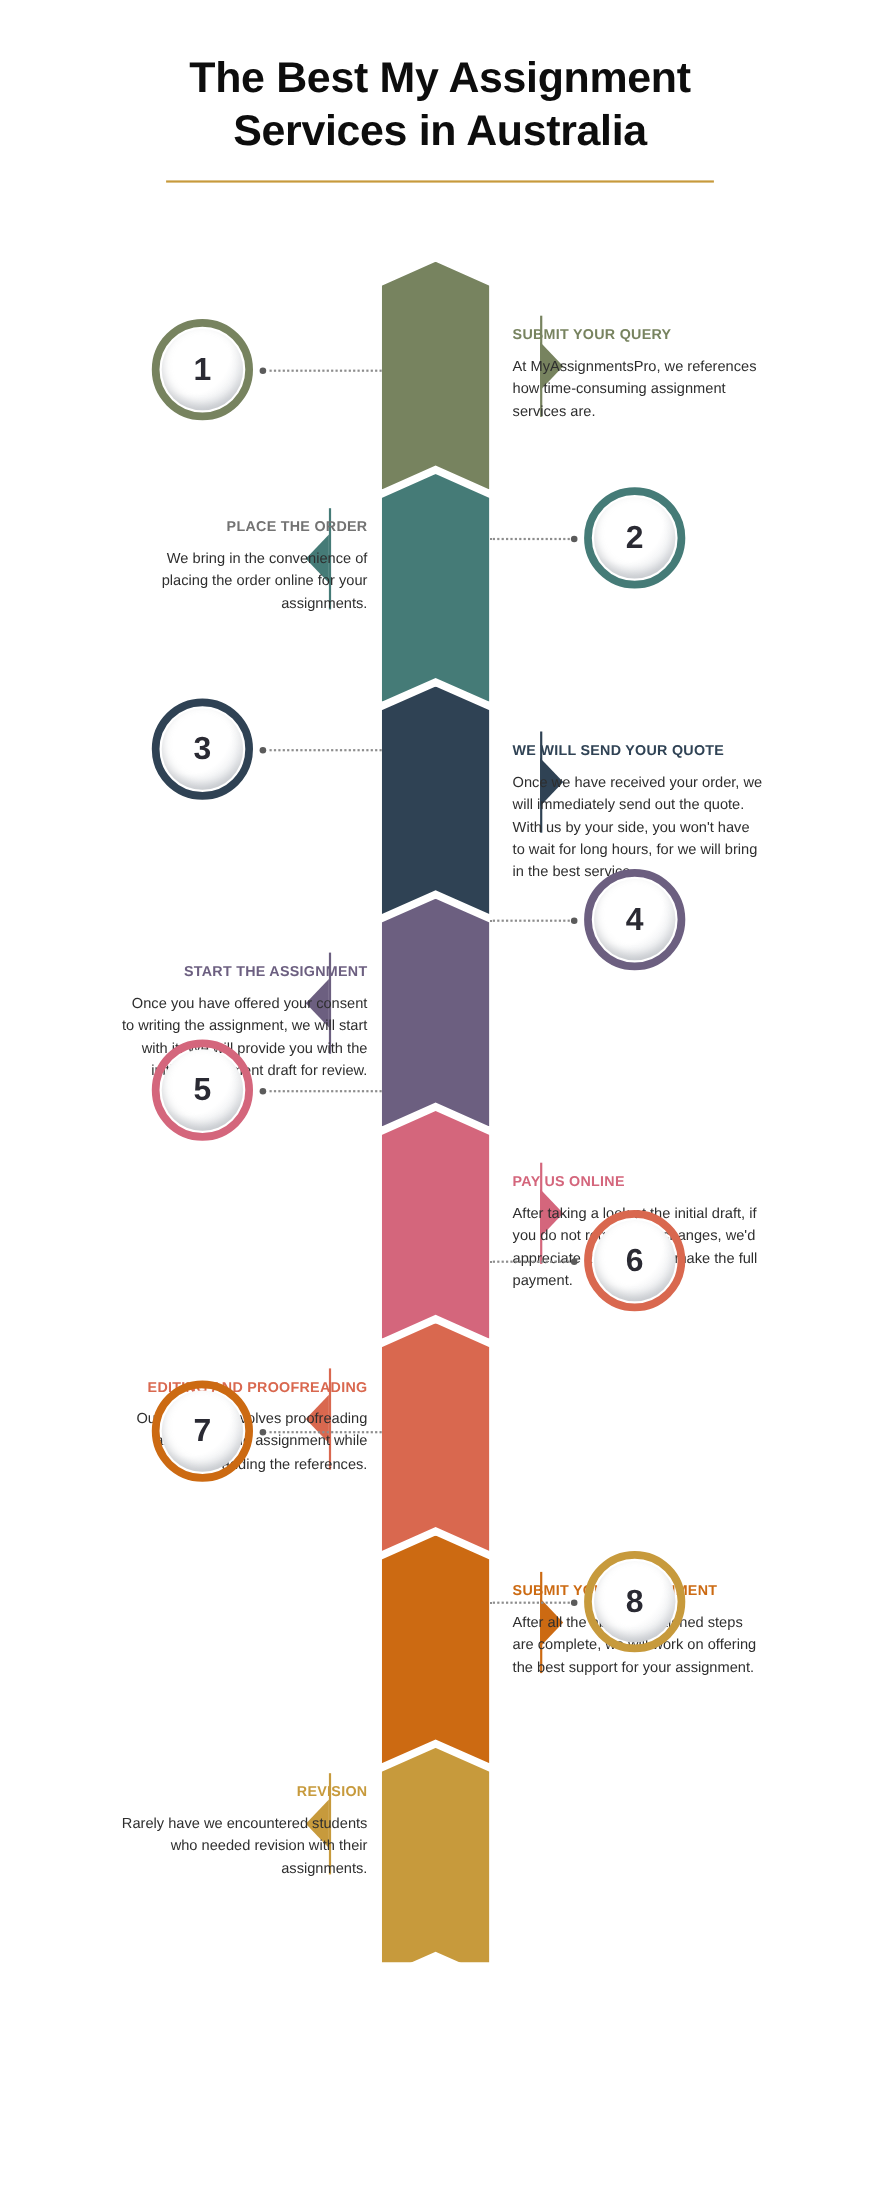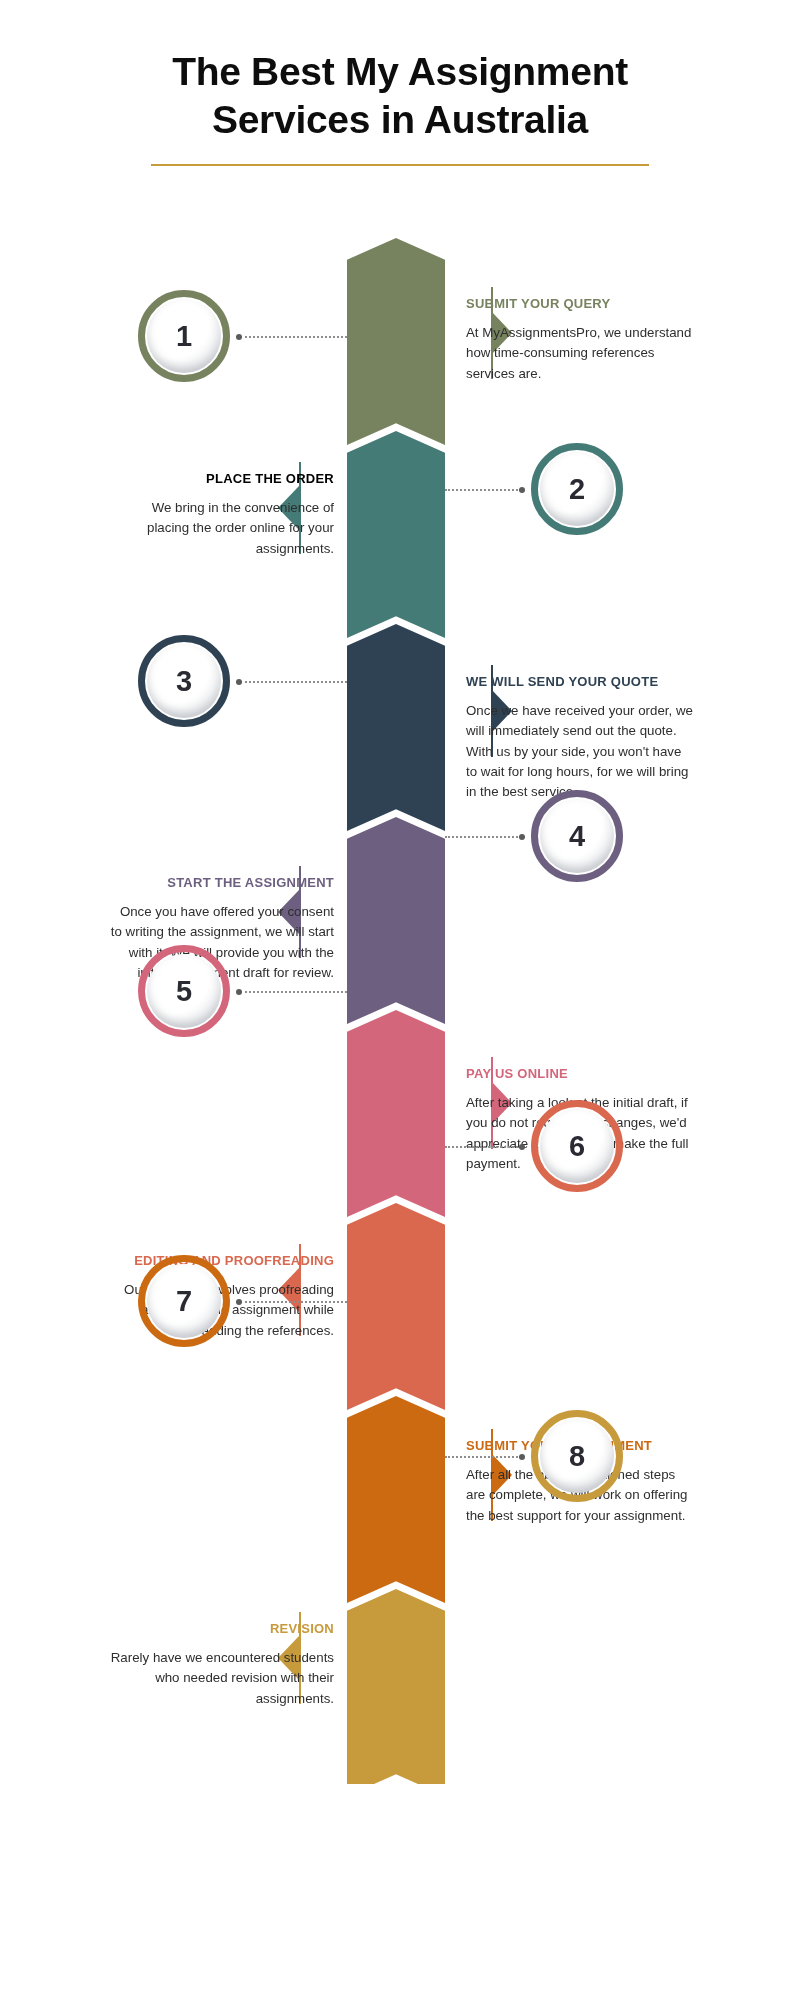--- a/index.html
+++ b/index.html
@@ -186,33 +186,33 @@
         <div class="ring" style="border-color: rgb(119, 131, 95);"></div>
         <div class="disc"></div>
         <span class="num">1</span>
       </div>
       <div class="dotline" style="left: 240px; width: 107px; top: 336px;"></div>
       <div class="dotcap" style="left: 236px; top: 334px;"></div>
       <div class="ptrbar" style="background: rgb(119, 131, 95); top: 287px; height: 92px; left: 491px;"></div>
       <div class="ptr ptr-r" style="top: 311px; left: 491px; border-left-color: rgb(119, 131, 95);"></div>
       <div class="block right" style="left: 466px; top: 295px;">
         <h3 style="color: rgb(119, 131, 95);">SUBMIT YOUR QUERY</h3>
-        <p>At MyAssignmentsPro, we understand how time-consuming references services are.</p>
+        <p>At MyAssignmentsPro, we references how time-consuming assignment services are.</p>
       </div>
       <div class="badge" style="left: 531px; top: 443px;">
         <div class="ring" style="border-color: rgb(69, 123, 119);"></div>
         <div class="disc"></div>
         <span class="num">2</span>
       </div>
       <div class="dotline" style="left: 445px; width: 76px; top: 489px;"></div>
       <div class="dotcap" style="left: 519px; top: 487px;"></div>
       <div class="ptrbar" style="background: rgb(69, 123, 119); top: 462px; height: 92px; left: 299px;"></div>
       <div class="ptr ptr-l" style="top: 486px; left: 278px; border-right-color: rgb(69, 123, 119);"></div>
       <div class="block left" style="left: 106px; top: 470px;">
-        <h3 style="color: #000000;">PLACE THE ORDER</h3>
+        <h3 style="color: #737373;">PLACE THE ORDER</h3>
         <p>We bring in the convenience of placing the order online for your assignments.</p>
       </div>
       <div class="badge" style="left: 138px; top: 635px;">
         <div class="ring" style="border-color: rgb(47, 66, 84);"></div>
         <div class="disc"></div>
         <span class="num">3</span>
       </div>
       <div class="dotline" style="left: 240px; width: 107px; top: 681px;"></div>
       <div class="dotcap" style="left: 236px; top: 679px;"></div>
       <div class="ptrbar" style="background: rgb(47, 66, 84); top: 665px; height: 92px; left: 491px;"></div>

